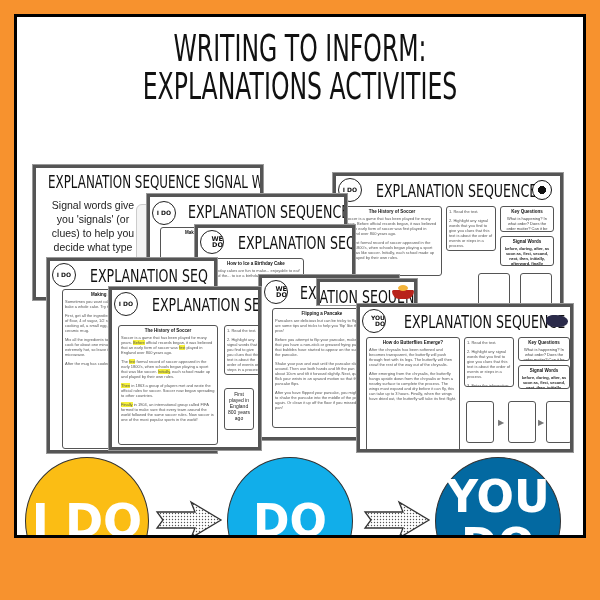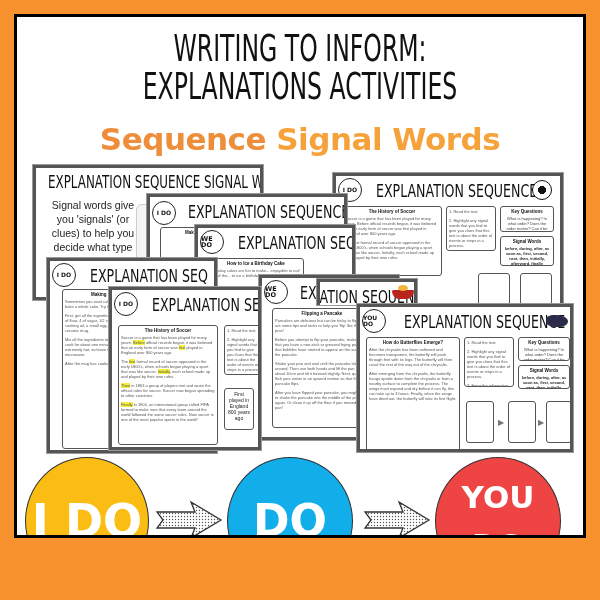--- a/index.html
+++ b/index.html
@@ -7,44 +7,40 @@
   body { background: #f7922e; font-family: "Liberation Sans", sans-serif; position: relative; }
   .frame { position: absolute; left: 14px; top: 14px; width: 572px; height: 524px; background: #fff; border: 3px solid #000000; overflow: hidden; padding-left: 19px; }
   .title { position: absolute; left: 0; right: 0; text-align: center; font-family: "DejaVu Sans", sans-serif; font-weight: normal; color: #111; letter-spacing: 0; transform: scaleX(0.62); transform-origin: center; font-size: 38px; line-height: 38px; }
   .t1 { top: 12px; }
   .t2 { top: 50px; }
   .subtitle { position: absolute; top: 104px; left: 0; right: 0; text-align: center; font-family: "DejaVu Sans", sans-serif; font-weight: bold; font-size: 31px; color: #ee8d3a; letter-spacing: -0.5px; }
   .subtitle .w2 { color: #f6a23a; }
 
   .sheet { position: absolute; background: #fff; border: 3px solid #555; outline: 1px solid #999; box-shadow: 0 0 0 1px #fff inset; overflow: hidden; }
   .sheet .hdr { position: absolute; top: 4px; left: 0; right: 0; text-align: center; font-family: "DejaVu Sans", sans-serif; color: #111; white-space: nowrap; transform: scaleX(0.7); transform-origin: left center; }
-  .badge { position: absolute; border: 1.5px solid #222; border-radius: 50%; background: #fff; font-family: "DejaVu Sans", sans-serif; font-weight: bold; color: #111; display: flex; align-items: center; justify-content: center; text-align: left; line-height: 0.95; }
+  .badge { position: absolute; border: 1.5px solid #222; border-radius: 50%; background: #fff; font-family: "DejaVu Sans", sans-serif; font-weight: bold; color: #111; display: flex; align-items: center; justify-content: center; text-align: right; line-height: 0.95; }
   .box { position: absolute; border: 1px solid #555; border-radius: 3px; background: #fff; font-size: 4px; line-height: 5px; color: #444; padding: 2px; overflow: hidden; }
   .box b { display: block; text-align: center; font-size: 4.5px; color: #111; margin-bottom: 2px; }
   .para { font-size: 4px; line-height: 5px; color: #555; margin-bottom: 4px; }
   .hl { background: #f5f03a; }
 
   .circle { position: absolute; border-radius: 50%; border: 1px solid #333; display: flex; flex-direction: column; align-items: center; justify-content: center; color: #fff; font-family: "DejaVu Sans", sans-serif; font-weight: bold; }
   .c1 { left: 22px; top: 454px; width: 124px; height: 128px; background: #fbbd14; font-size: 46px; }
   .c2 { left: 224px; top: 454px; width: 126px; height: 128px; background: #11aeea; font-size: 44px; line-height: 48px; }
-  .c3 { left: 432px; top: 454px; width: 126px; height: 128px; background: #ef4444; font-size: 31px; line-height: 48px; }
+  .c3 { left: 432px; top: 454px; width: 126px; height: 128px; background: #0369a1; font-size: 44px; line-height: 48px; }
   .arrow { position: absolute; top: 497px; width: 70px; height: 40px; }
   .a1 { left: 150px; }
   .a2 { left: 358px; }
 </style>
 </head>
 <body>
 
 <div class="frame">
   <div class="title t1">WRITING TO INFORM:</div>
   <div class="title t2">EXPLANATIONS ACTIVITIES</div>
-  <div class="subtitle">
-    <span>Sequence</span>
-    <span class="w2">Signal Words</span>
-  </div>
 
   <div class="sheet" style="left:16px; top:148px; width:230px; height:135px;">
     <div class="hdr" style="font-size:17px; left:12px;">EXPLANATION SEQUENCE SIGNAL WORDS</div>
     <div style="position:absolute; left:14px; top:30px; width:86px; font-size:10.5px; line-height:14px; text-align:center; color:#222;">Signal words give you 'signals' (or clues) to help you decide what type of text structure you</div>
     <div style="position:absolute; left:100px; top:36px; width:30px; height:90px; border:1px solid #ccc; border-radius:6px; background:#f4f4f4;"></div>
   </div>
 
   <div class="sheet" style="left:316px; top:156px; width:230px; height:140px;">
     <div class="badge" style="left:2px; top:2px; width:24px; height:24px; font-size:6px;">I DO</div>
     <div class="hdr" style="font-size:18px; left:40px;">EXPLANATION SEQUENCE</div>

